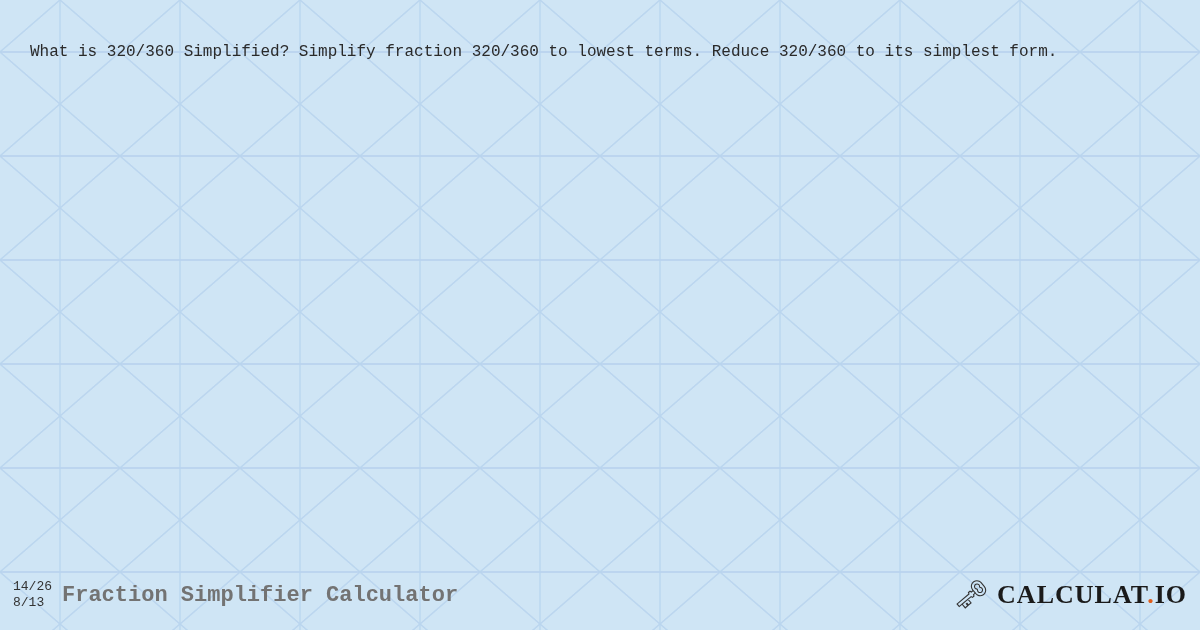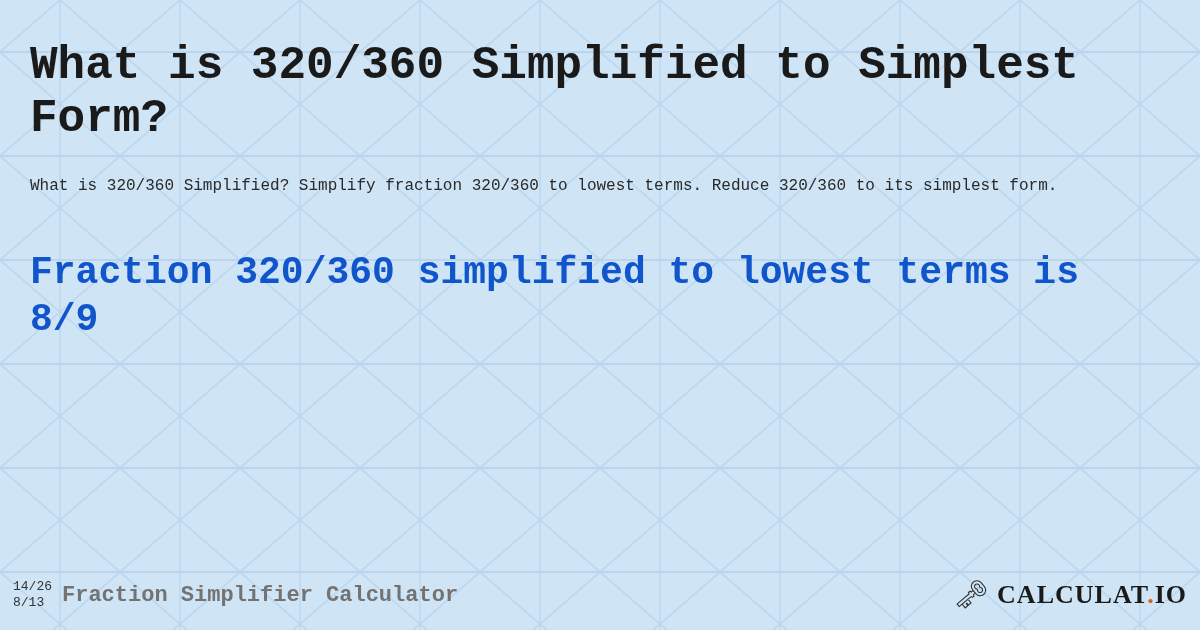--- a/index.html
+++ b/index.html
@@ -119,25 +119,23 @@
       <polygon points="0,52 60,0 60,104" fill="none" stroke="#b8d4ee" stroke-width="1.5" opacity="0.5"></polygon>
       <polygon points="120,52 60,0 60,104" fill="none" stroke="#b8d4ee" stroke-width="1.5" opacity="0.5"></polygon>
       <polygon points="0,52 120,52 60,104" fill="none" stroke="#b8d4ee" stroke-width="1.5" opacity="0.7"></polygon>
     </pattern>
   </defs>
   <rect width="1200" height="630" fill="#cfe5f5"></rect>
   <rect width="1200" height="630" fill="url(#triangles)"></rect>
 </svg>
 
 <div class="content">
-  <h1 class="main-title">What is 320/360 Simplified to Simplest Form?</h1>
 
   <p class="description">What is 320/360 Simplified? Simplify fraction 320/360 to lowest terms. Reduce 320/360 to its simplest form.</p>
 
-  <p class="result-text">Fraction 320/360 simplified to lowest terms is 8/9</p>
 </div>
 
 <div class="footer">
   <div class="footer-fractions">
     <span>14/26</span>
     <span>8/13</span>
   </div>
   <span class="footer-label">Fraction Simplifier Calculator</span>
 
   <div class="footer-logo">

